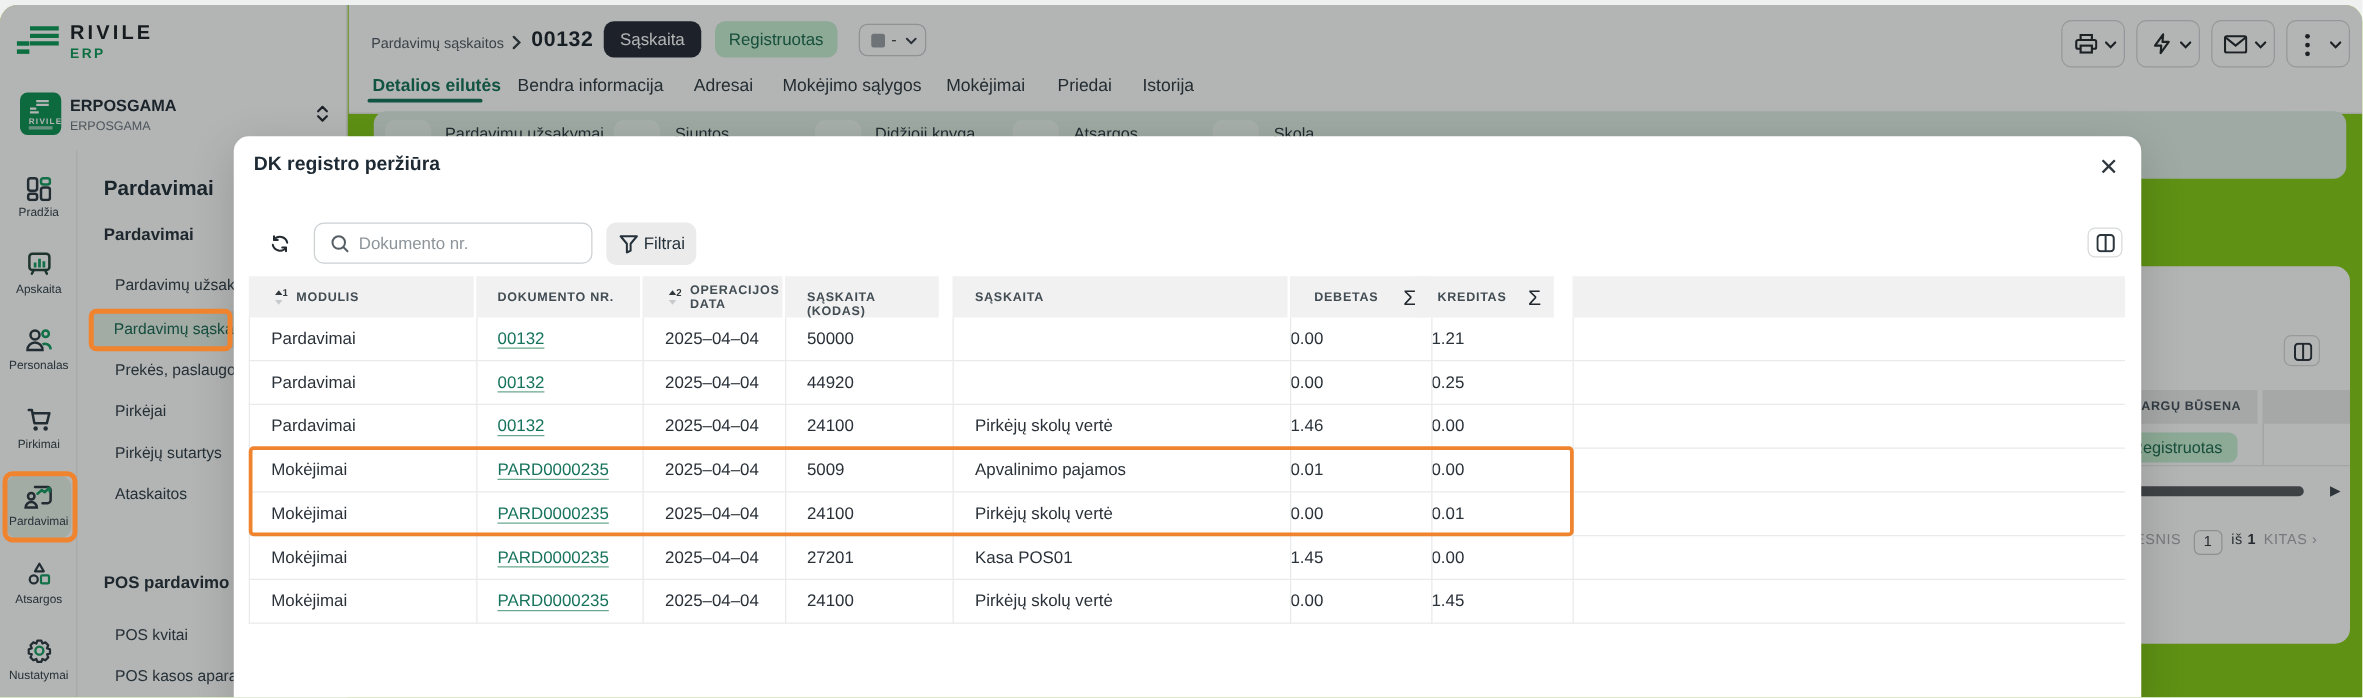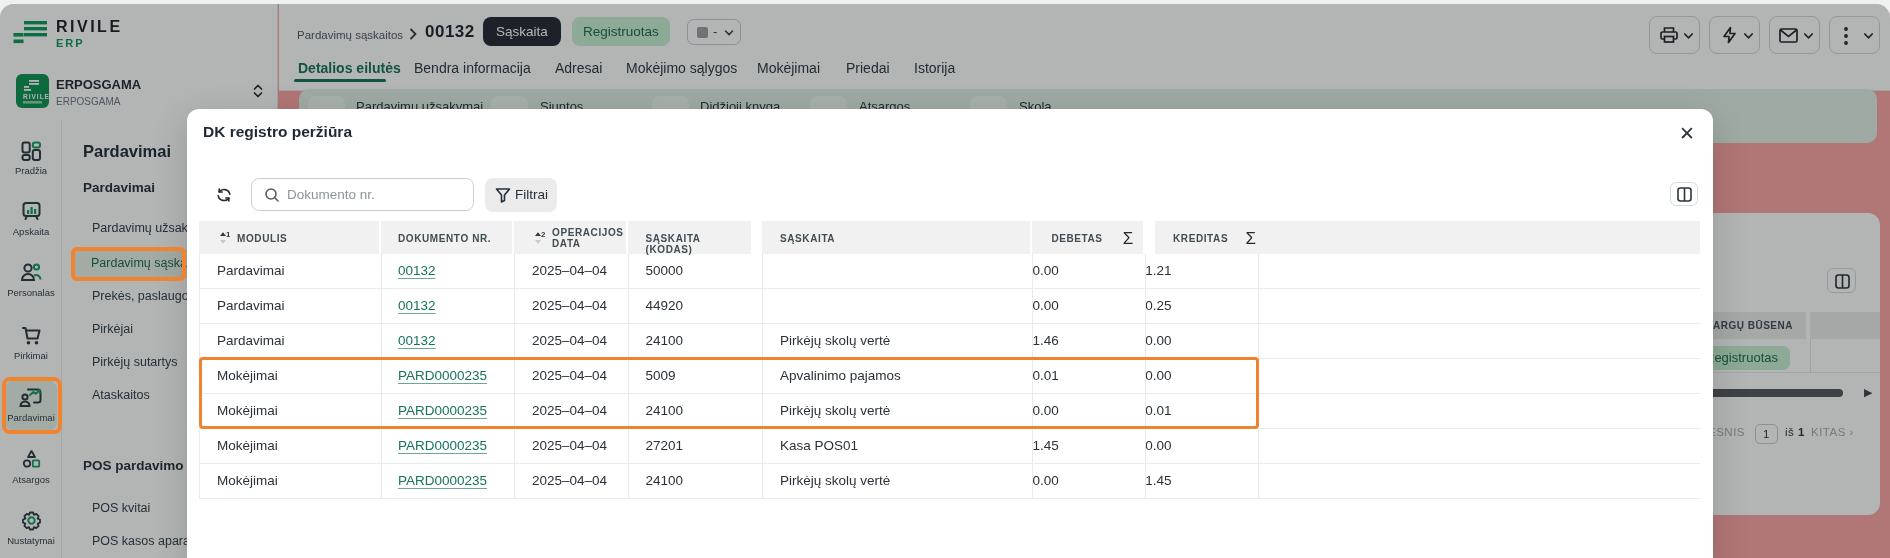--- a/index.html
+++ b/index.html
@@ -1,19 +1,19 @@
 <!DOCTYPE html>
 <html><head>
 <meta charset="utf-8">
 <style>
   * { margin:0; padding:0; box-sizing:border-box; }
   html,body { width:1890px; height:558px; overflow:hidden; }
   body { font-family:"Liberation Sans", sans-serif; background:#eff1f0; position:relative; }
   .app { position:absolute; left:0; top:4px; width:1890px; height:554px;
-         border-radius:14px 14px 0 0; overflow:hidden; background:#fca5a5; }
+         border-radius:14px 14px 0 0; overflow:hidden; background:#84cc16; }
 
   
   .leftpanel { position:absolute; left:0; top:0; width:278px; height:554px; background:#fff; border-right:1px solid #e4e6e5; }
   .icon-rail { position:absolute; left:0; top:116px; width:62px; bottom:0; border-right:1px solid #ececec; background:#fff; }
   .rail-item { position:absolute; left:0; width:62px; text-align:center; color:#2d3b43; }
   .rail-item svg { display:block; margin:0 auto; }
   .rail-label { font-size:9.5px; color:#33424b; display:block; margin-top:4px; }
   .rail-tile { position:absolute; left:5px; width:52px; height:51px; background:#e8f2ea; border-radius:10px; }
 
   
@@ -354,21 +354,21 @@
         <div class="thead" style="left:428.5px;width:123px">
           <span class="lbl" style="left:18px;top:12px">SĄSKAITA (KODAS)</span>
         </div>
         <div class="thead" style="left:563px;width:268.4px">
           <span class="lbl" style="left:18px;top:12px">SĄSKAITA</span>
         </div>
         <div class="thead" style="left:833.4px;width:110.80000000000007px">
           <span class="lbl" style="left:19px;top:12px">DEBETAS</span>
           <span class="sigma" style="right:10px;top:8px">Σ</span>
         </div>
-        <div class="thead" style="left:956px;width:111px">
+        <div class="thead" style="left:933px;width:111px">
           <span class="lbl" style="left:18px;top:12px">KREDITAS</span>
           <span class="sigma" style="right:10px;top:8px">Σ</span>
         </div>
         <div class="thead" style="left:1058.8px;width:442.20000000000005px"></div>
         <div class="trow" style="left:0;top:33px;width:1501px">
           <div class="tcell" style="left:18px">Pardavimai</div>
           <div class="tcell" style="left:199px"><span class="tlink">00132</span></div>
           <div class="tcell" style="left:333px">2025–04–04</div>
           <div class="tcell" style="left:446.5px">50000</div>
           <div class="tcell num" style="left:833.4px;width:101.80000000000007px">0.00</div>

